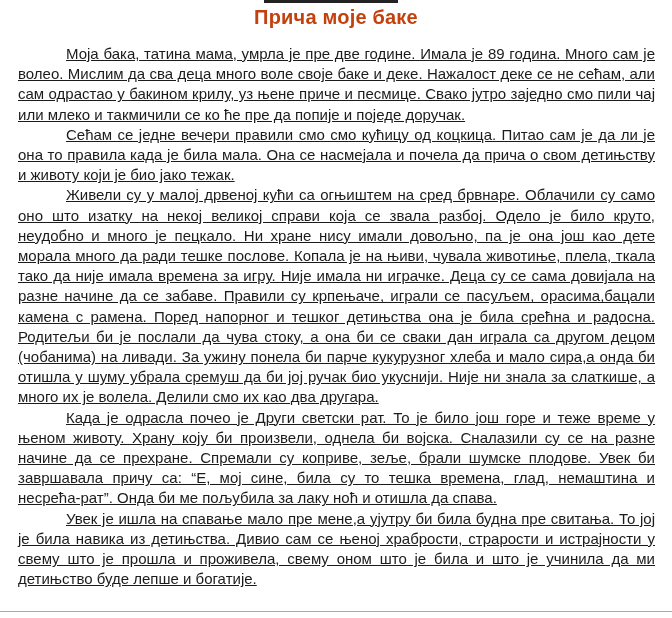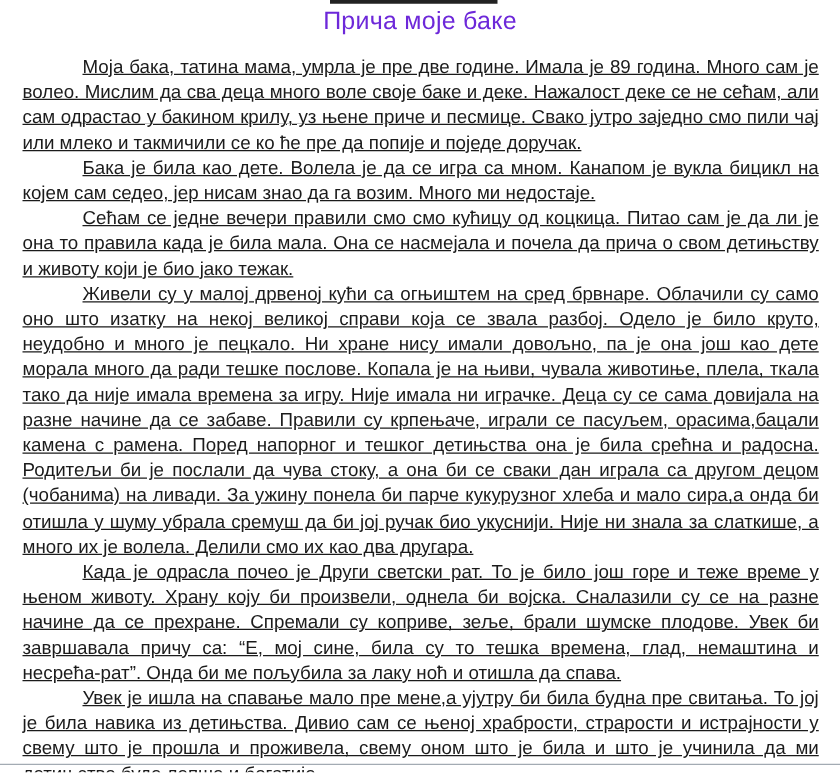--- a/index.html
+++ b/index.html
@@ -24,22 +24,22 @@
     background: #222222;
   }
   .doc-title {
     position: absolute;
     top: 6px;
     left: 0;
     right: 0;
     margin: 0;
     text-align: center;
     font-size: 20px;
-    font-weight: 400;
-    color: #6d28d9;
+    font-weight: 700;
+    color: #c2410c;
     letter-spacing: 0.2px;
   }
   .doc-body {
     position: absolute;
     top: 44px;
     left: 18px;
     width: 637px;
     font-size: 15px;
     line-height: 20.2px;
     color: #1b1b1b;
@@ -64,21 +64,20 @@
 <body>
 
 <div class="page">
 
   <div class="toolbar-fragment"></div>
 
   <h1 class="doc-title">Прича моје баке</h1>
 
   <div class="doc-body">
     <p>Моја бака, татина мама, умрла је пре две године. Имала је 89 година. Много сам је волео. Мислим да сва деца много воле своје баке и деке. Нажалост деке се не сећам, али сам одрастао у бакином крилу, уз њене приче и песмице. Свако јутро заједно смо пили чај или млеко и такмичили се ко ће пре да попије и поједе доручак.</p>
-    <p>Бака је била као дете. Волела је да се игра са мном. Канапом је вукла бицикл на којем сам седео, јер нисам знао да га возим. Много ми недостаје.</p>
     <p>Сећам се једне вечери правили смо смо кућицу од коцкица. Питао сам је да ли је она то правила када је била мала. Она се насмејала и почела да прича о свом детињству и животу који је био јако тежак.</p>
     <p>Живели су у малој дрвеној кући са огњиштем на сред брвнаре. Облачили су само оно што изатку на некој великој справи која се звала разбој. Одело је било круто, неудобно и много је пецкало. Ни хране нису имали довољно, па је она још као дете морала много да ради тешке послове. Копала је на њиви, чувала животиње, плела, ткала тако да није имала времена за игру. Није имала ни играчке. Деца су се сама довијала на разне начине да се забаве. Правили су крпењаче, играли се пасуљем, орасима,бацали камена с рамена. Поред напорног и тешког детињства она је била срећна и радосна. Родитељи би је послали да чува стоку, а она би се сваки дан играла са другом децом (чобанима) на ливади. За ужину понела би парче кукурузног хлеба и мало сира,а онда би отишла у шуму убрала сремуш да би јој ручак био укуснији. Није ни знала за слаткише, а много их је волела. Делили смо их као два другара.</p>
     <p>Када је одрасла почео је Други светски рат. То је било још горе и теже време у њеном животу. Храну коју би произвели, однела би војска. Сналазили су се на разне начине да се прехране. Спремали су коприве, зеље, брали шумске плодове. Увек би завршавала причу са: “Е, мој сине, била су то тешка времена, глад, немаштина и несрећа-рат”. Онда би ме пољубила за лаку ноћ и отишла да спава.</p>
     <p>Увек је ишла на спавање мало пре мене,а ујутру би била будна пре свитања. То јој је била навика из детињства. Дивио сам се њеној храбрости, страрости и истрајности у свему што је прошла и проживела, свему  оном што је била и што је  учинила да ми детињство буде лепше и богатије.</p>
   </div>
 
   <div class="page-bottom-border"></div>
 
 </div>
 

